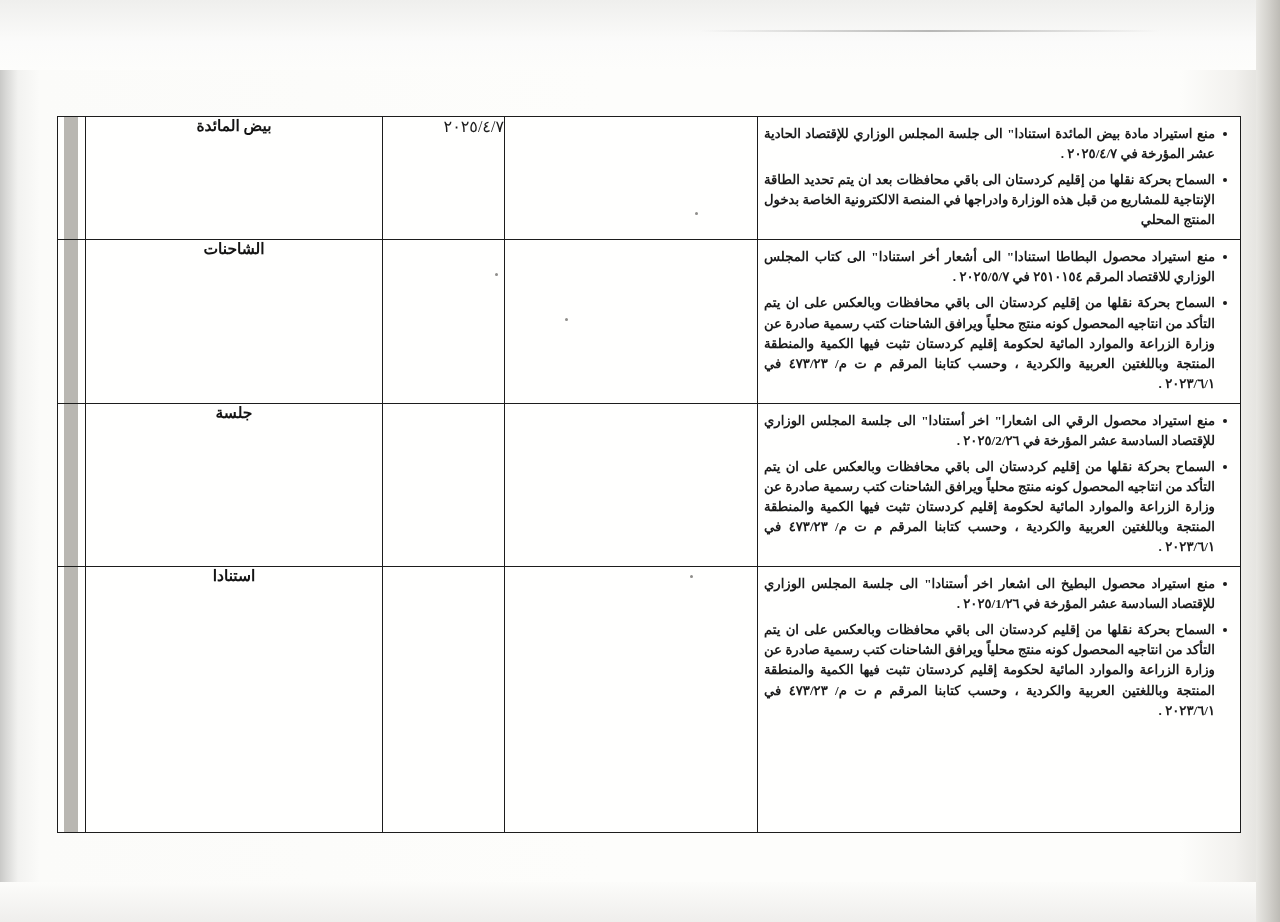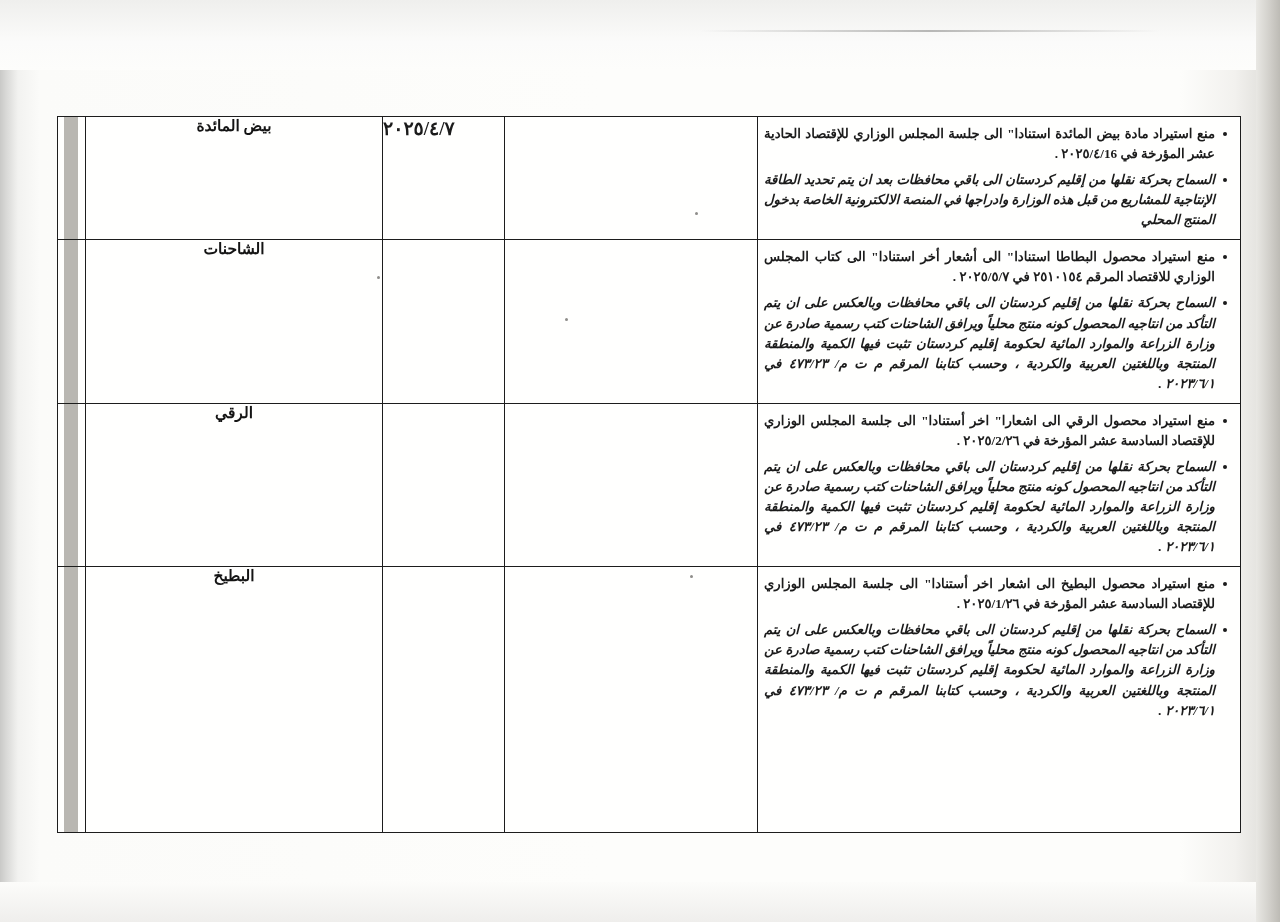--- a/index.html
+++ b/index.html
@@ -82,37 +82,36 @@
   ul.bullets li {
     position: relative;
     margin: 0 0 6px 0;
     font-size: 13.2px;
     line-height: 1.52;
     color: #1b1b1b;
     text-align: justify;
     font-weight: 600;
     letter-spacing: 0px;
   }
-  ul.bullets li:last-child { margin-bottom: 0; font-style: italic; }
+  ul.bullets li:last-child { margin-bottom: 0; }
   ul.bullets li:before {
     content: "";
     position: absolute;
     right: -12px;
     top: 8px;
     width: 4px; height: 4px;
     border-radius: 50%;
     background: #1b1b1b;
   }
   .date-cell {
-    font-size: 19px;
-    text-align: left;
+    font-size: 16px;
+    text-align: right;
     padding-top: 46px;
     color: #1b1b1b;
     letter-spacing: 1px;
-    font-weight: bold;
   }
   .item-cell {
     font-size: 15.5px;
     font-weight: 700;
     text-align: center;
     padding-top: 42px;
     color: #141414;
   }
   .num-cell {
     font-size: 11px;
@@ -157,21 +156,21 @@
       <col class="col-date">
       <col class="col-item">
       <col class="col-num">
     </colgroup>
     <tbody>
 
       <tr>
         <td>
           <div class="cell-inner">
             <ul class="bullets">
-              <li>منع استيراد مادة بيض المائدة استنادا" الى جلسة المجلس الوزاري للإقتصاد الحادية عشر المؤرخة في ٢٠٢٥/٤/16 .</li>
+              <li>منع استيراد مادة بيض المائدة استنادا" الى جلسة المجلس الوزاري للإقتصاد الحادية عشر المؤرخة في ٢٠٢٥/٤/٧ .</li>
               <li>السماح بحركة نقلها من إقليم كردستان  الى باقي محافظات بعد ان يتم تحديد الطاقة الإنتاجية للمشاريع من قبل هذه الوزارة وادراجها في المنصة الالكترونية الخاصة بدخول المنتج المحلي</li>
             </ul>
           </div>
         </td>
         <td class="blank-cell">
           <span class="speck" style="left:190px; top:95px;"></span>
         </td>
         <td class="date-cell">٢٠٢٥/٤/٧</td>
         <td class="item-cell">بيض المائدة</td>
         <td class="num-cell">
@@ -206,41 +205,41 @@
         <td>
           <div class="cell-inner">
             <ul class="bullets">
               <li>منع استيراد محصول الرقي الى اشعارا" اخر أستنادا" الى جلسة المجلس الوزاري للإقتصاد السادسة عشر المؤرخة في ٢٠٢٥/2/٢٦ .</li>
               <li>السماح بحركة نقلها من إقليم كردستان  الى باقي محافظات وبالعكس على ان يتم التأكد من انتاجيه المحصول كونه منتج محلياً ويرافق الشاحنات كتب رسمية صادرة عن وزارة الزراعة والموارد المائية لحكومة إقليم كردستان تثبت فيها الكمية والمنطقة المنتجة وباللغتين العربية والكردية ، وحسب كتابنا المرقم م ت م/ ٤٧٣/٢٣ في ٢٠٢٣/٦/١ .</li>
             </ul>
           </div>
         </td>
         <td class="blank-cell"></td>
         <td class="date-cell"></td>
-        <td class="item-cell">الرقي</td>
+        <td class="item-cell">جلسة</td>
         <td class="num-cell">
           <span style="top:80px;">٣٤.</span>
           <span class="grey-tab" style="top:0; bottom:0;"></span>
         </td>
       </tr>
 
       <tr>
         <td style="height:265px">
           <div class="cell-inner">
             <ul class="bullets">
               <li>منع استيراد محصول البطيخ الى اشعار اخر أستنادا" الى جلسة المجلس الوزاري للإقتصاد السادسة عشر المؤرخة في ٢٠٢٥/1/٢٦ .</li>
               <li>السماح بحركة نقلها من إقليم كردستان  الى باقي محافظات وبالعكس على ان يتم التأكد من انتاجيه المحصول كونه منتج محلياً ويرافق الشاحنات كتب رسمية صادرة عن وزارة الزراعة والموارد المائية لحكومة إقليم كردستان تثبت فيها الكمية والمنطقة المنتجة وباللغتين العربية والكردية  ، وحسب كتابنا المرقم م ت م/ ٤٧٣/٢٣ في ٢٠٢٣/٦/١ .</li>
             </ul>
           </div>
         </td>
         <td class="blank-cell">
           <span class="speck" style="left:185px; top:8px;"></span>
         </td>
         <td class="date-cell"></td>
-        <td class="item-cell">البطيخ</td>
+        <td class="item-cell">استنادا</td>
         <td class="num-cell">
           <span style="top:148px;">٤٠.</span>
           <span class="grey-tab" style="top:0; bottom:0;"></span>
         </td>
       </tr>
     </tbody>
   </table>
 </div>
 
 </body></html>

